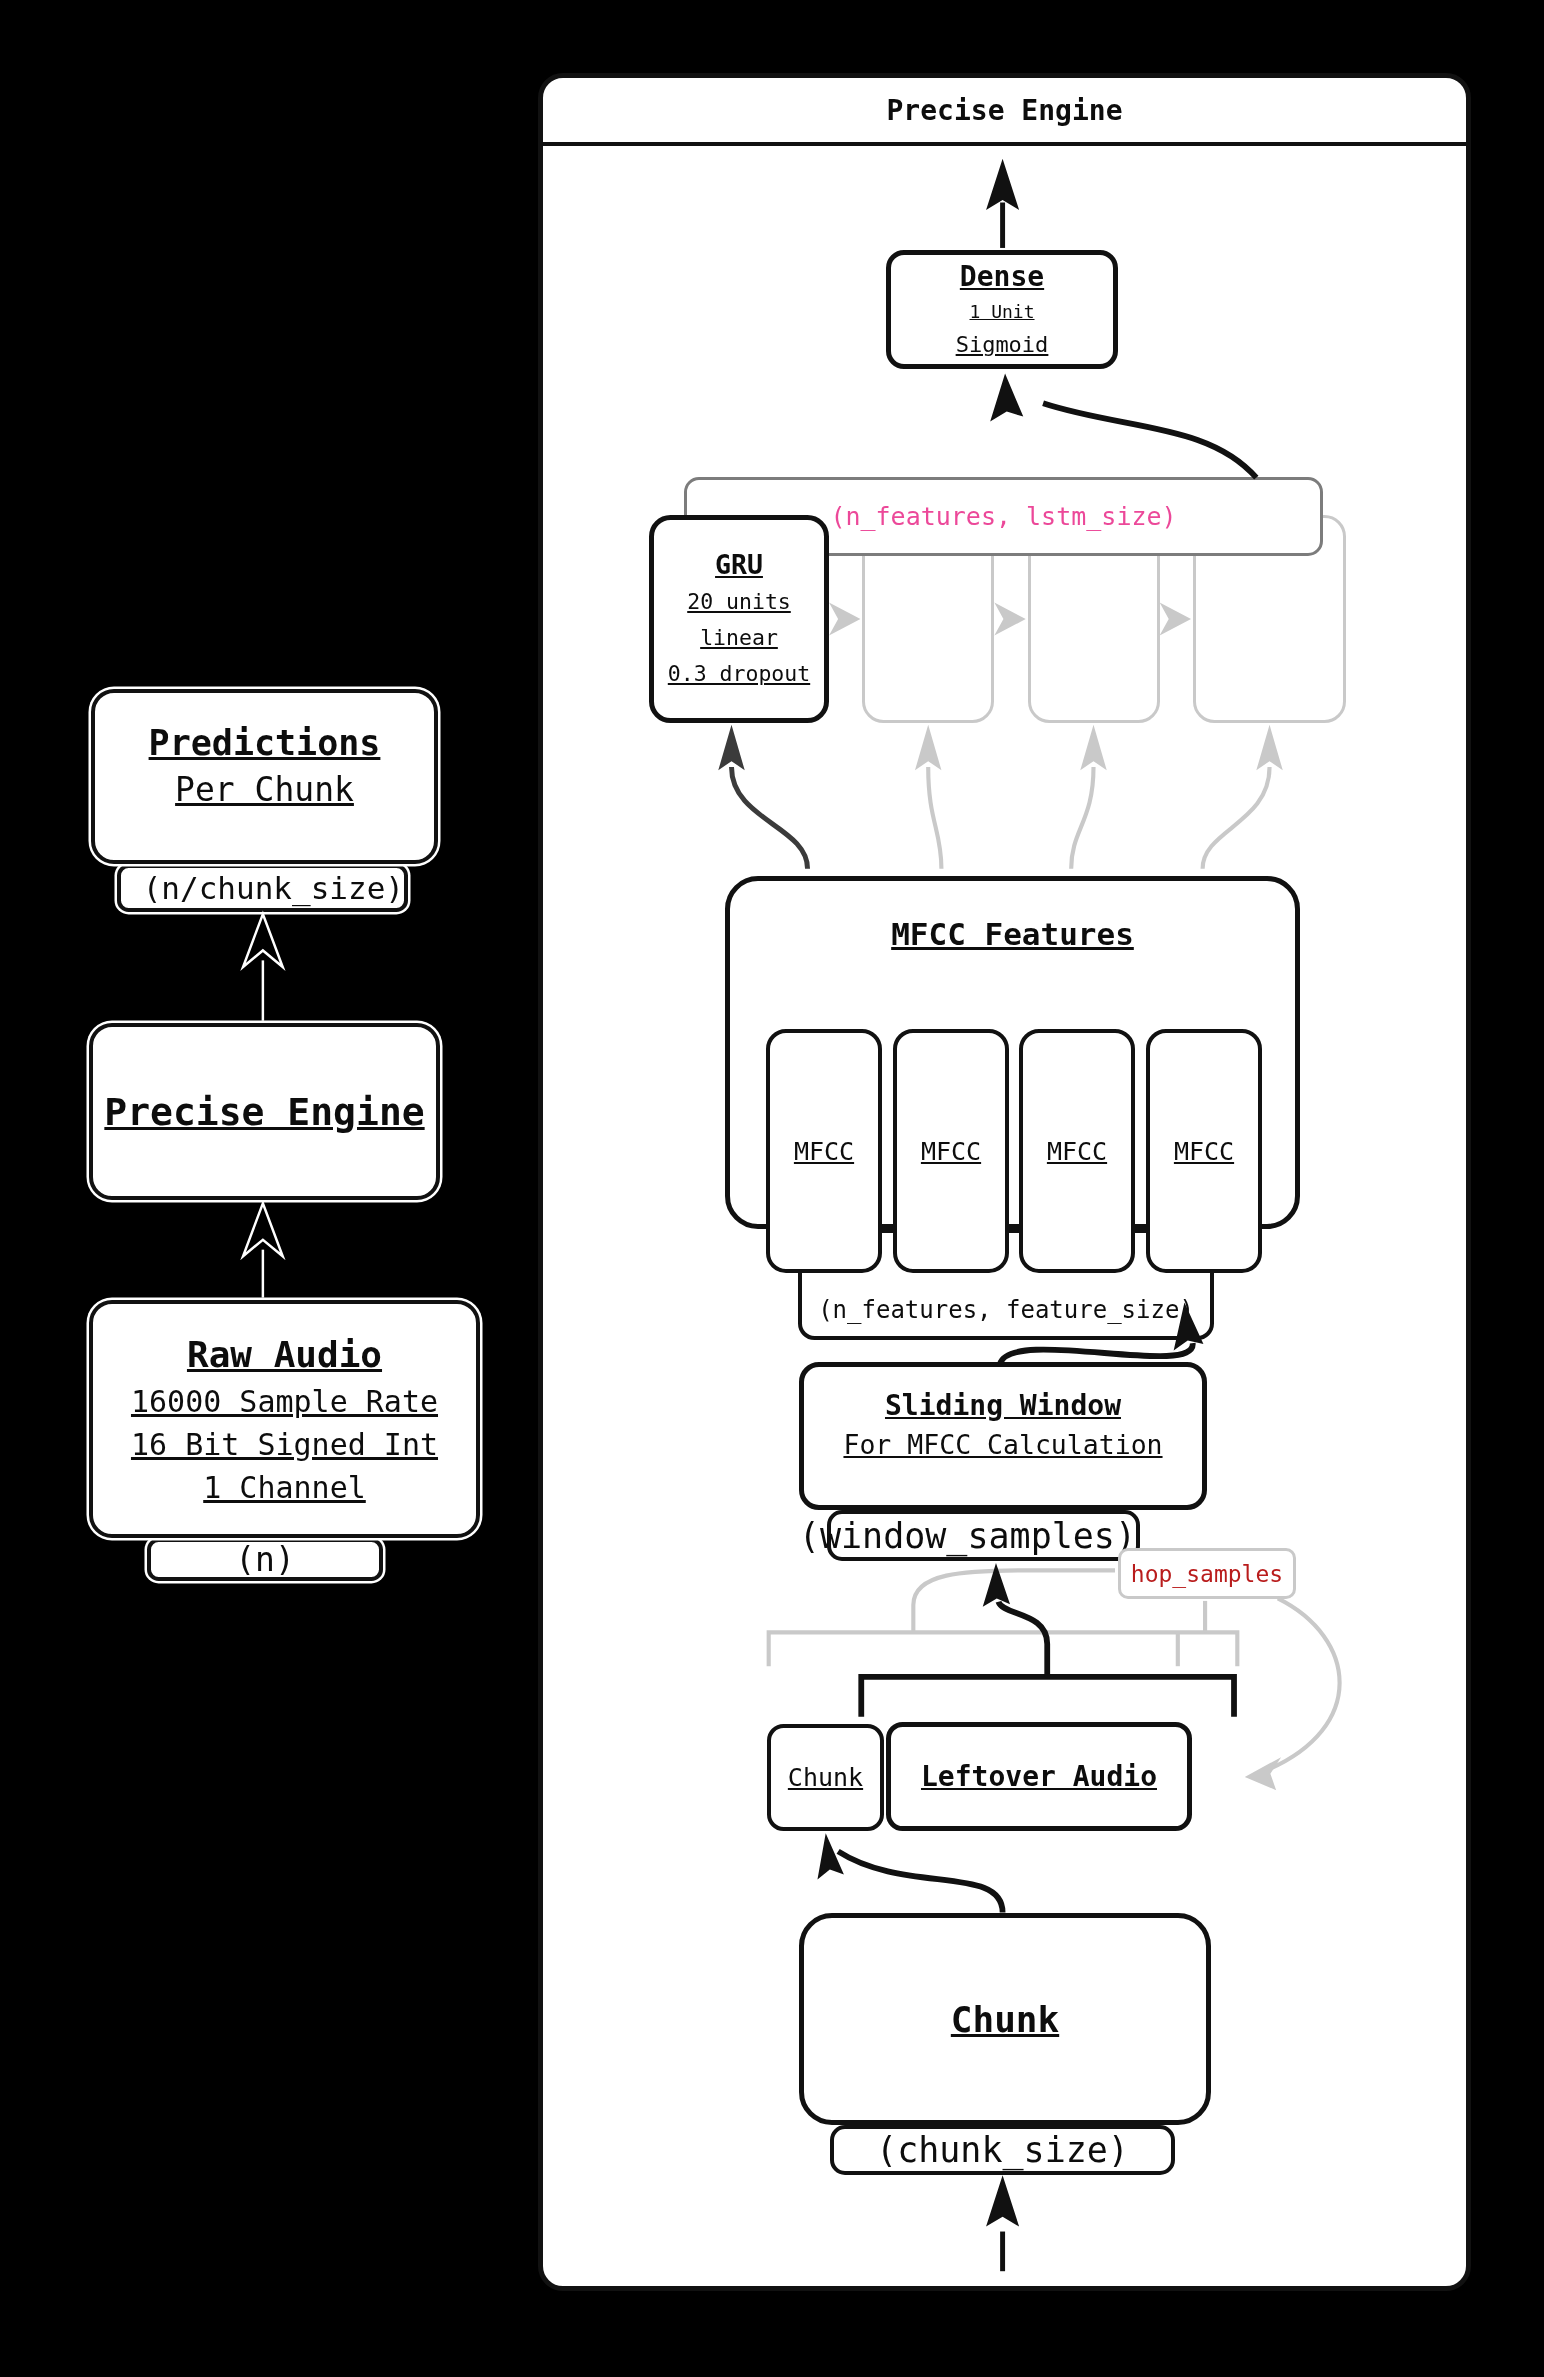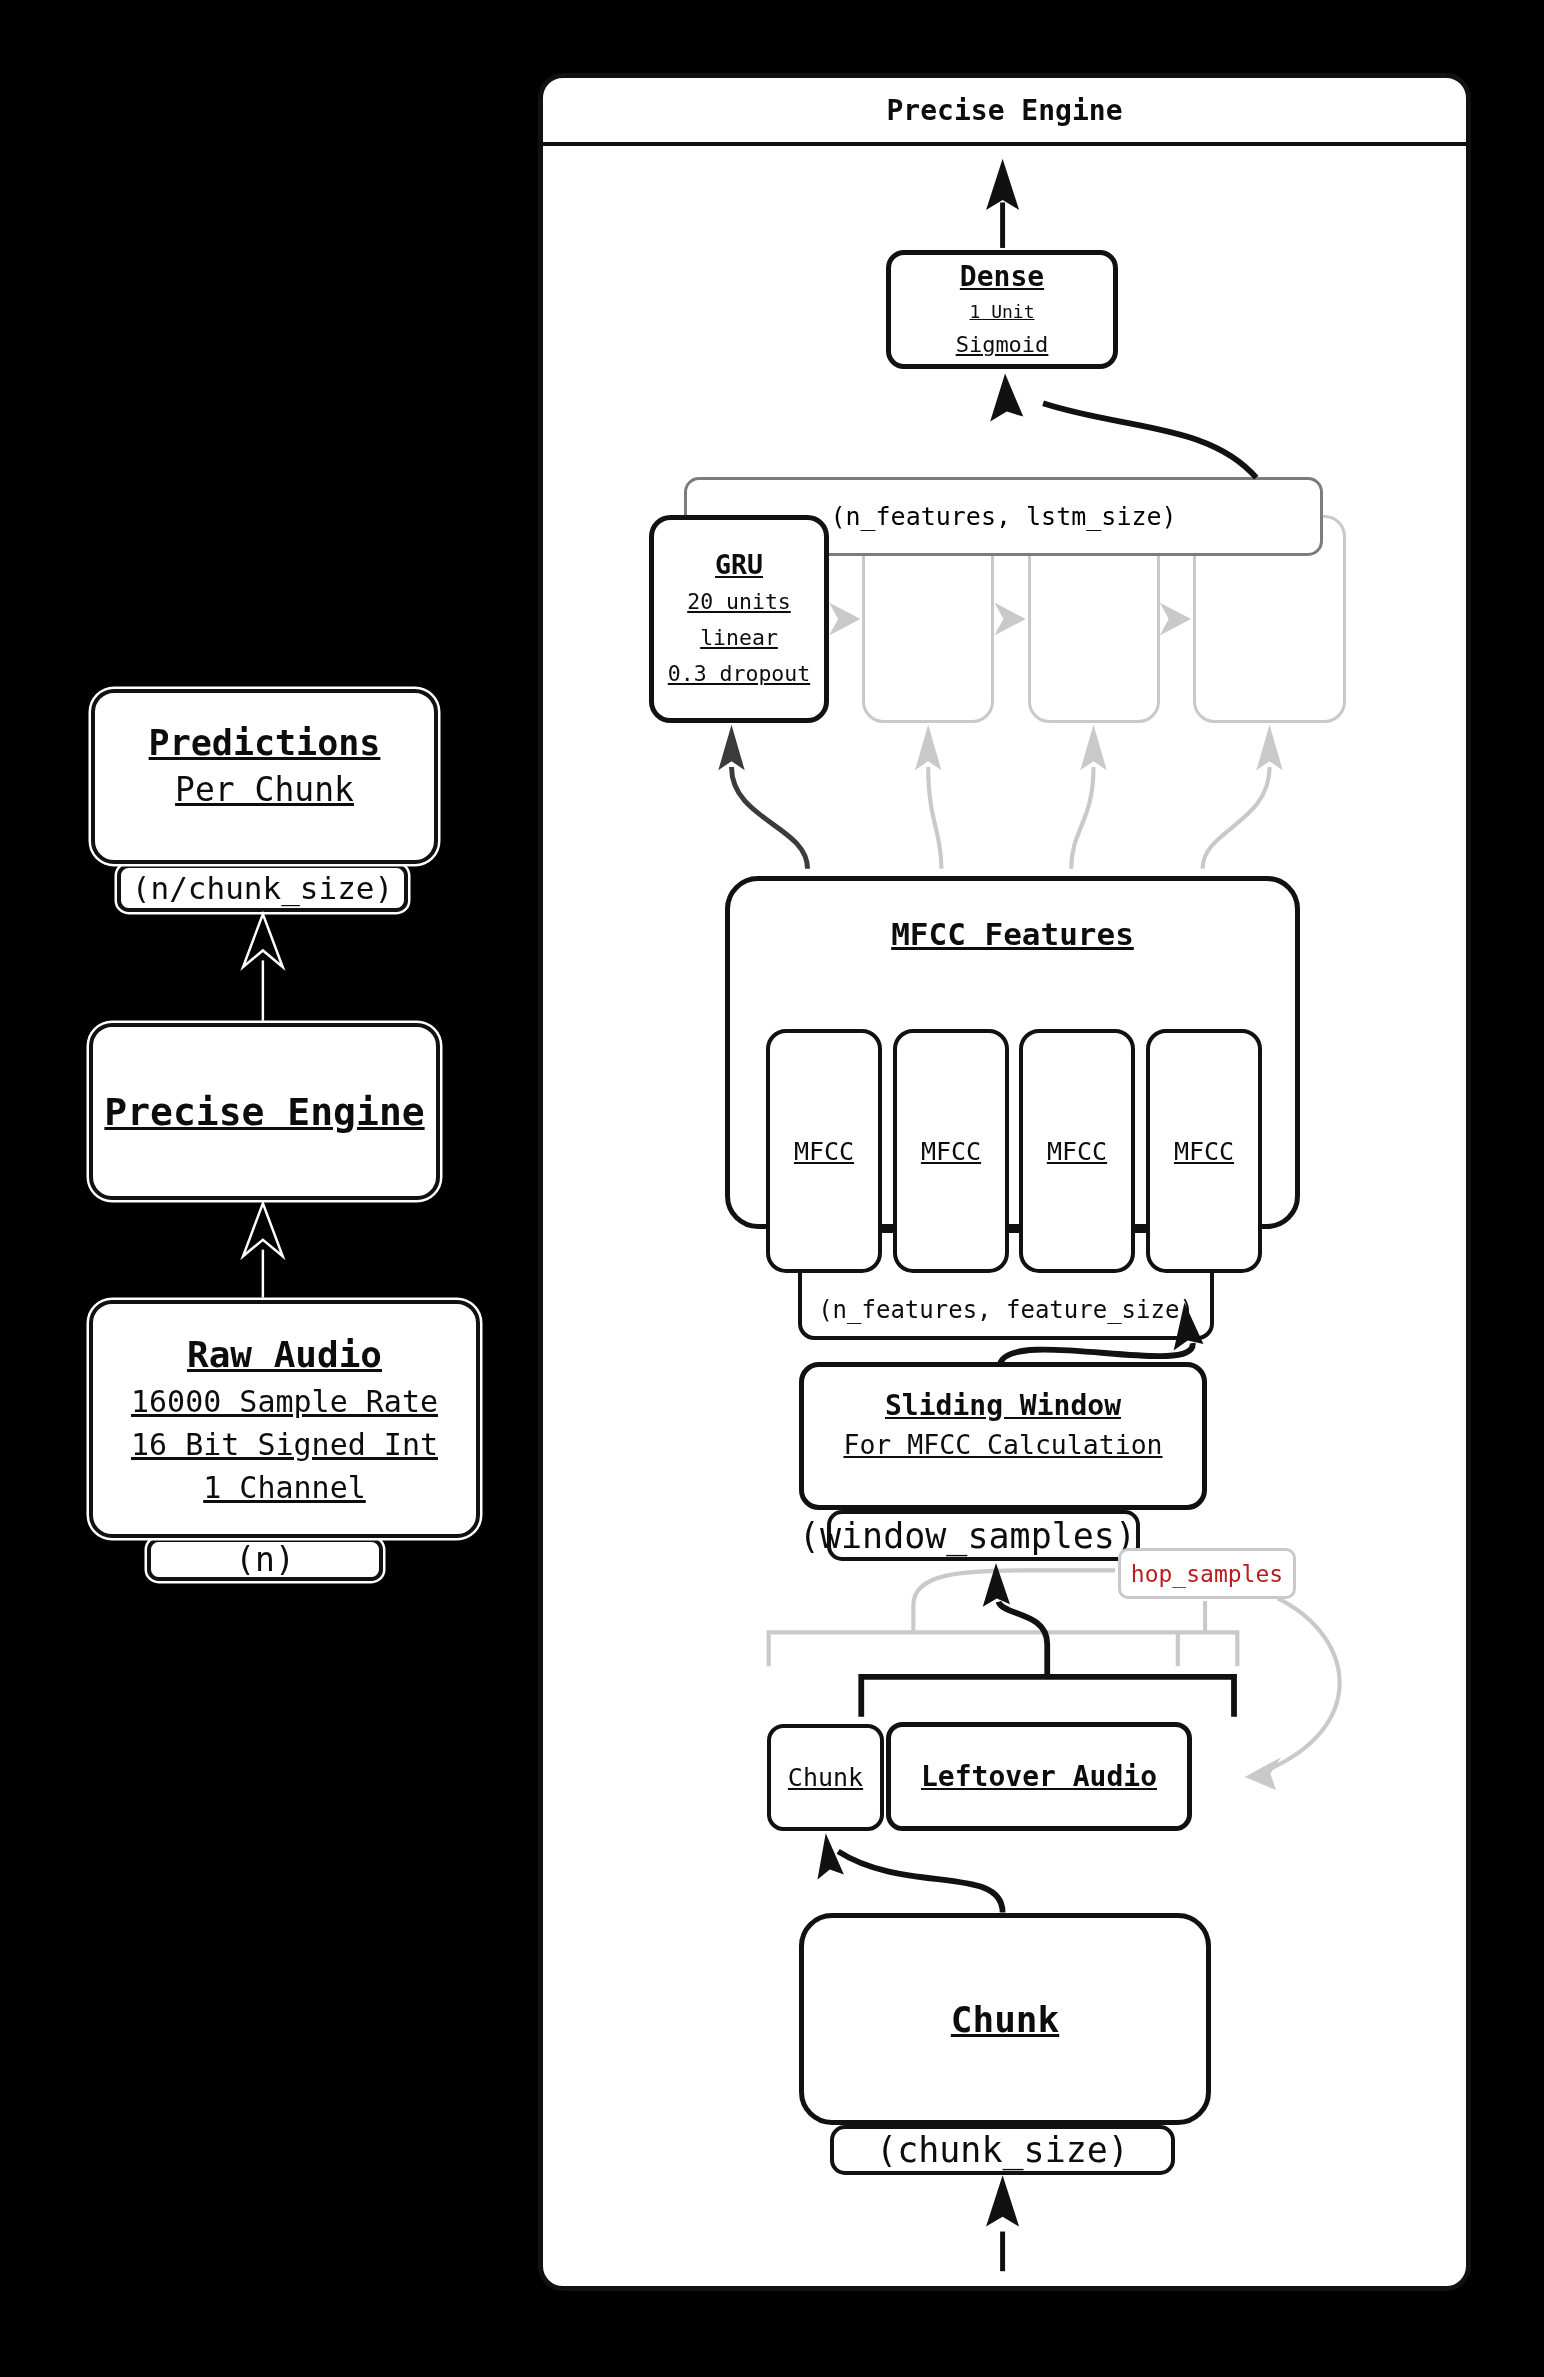--- a/index.html
+++ b/index.html
@@ -15,21 +15,21 @@
   .ghost{background:#fff;border:3.3px solid #c9c9c9;border-radius:21.5px;z-index:9;}
   svg.overlay{position:absolute;left:0;top:0;z-index:20;pointer-events:none;}
   .panel{background:#fff;border:5px solid #111;border-radius:25px;z-index:1;}
   .panel-titlebar{height:64px;border-bottom:4.1px solid #111;display:flex;align-items:center;justify-content:center;}
 </style>
 </head>
 <body>
 
 <div class="stage">
 
-  <div class="abs tab halo" style="left:117px;top:864px;width:291px;height:48px;font-size:31px;">
+  <div class="abs tab halo" style="left:117px;top:864px;width:291px;height:48px;font-size:31px;justify-content:flex-end;">
     <span>(n/chunk_size)</span>
   </div>
   <div class="abs box halo" style="left:91px;top:689px;width:347px;height:175px;border-width:4.1px;z-index:12;padding-bottom:21.5px;">
     <div class="bold" style="font-size:35px;line-height:48px;">Predictions</div>
     <div style="font-size:33px;line-height:45px;">Per Chunk</div>
   </div>
 
   <div class="abs box halo" style="left:89px;top:1023px;width:351px;height:177px;border-width:4.1px;z-index:12;">
     <div class="bold" style="font-size:38px;">Precise Engine</div>
   </div>
@@ -55,21 +55,21 @@
     <div style="font-size:18px;line-height:33px;">1 Unit</div>
     <div style="font-size:22px;line-height:33px;">Sigmoid</div>
   </div>
 
   <div class="abs ghost" style="left:862px;top:515px;width:132px;height:208px;"></div>
   <div class="abs ghost" style="left:1028px;top:515px;width:132px;height:208px;"></div>
   <div class="abs ghost" style="left:1193px;top:515px;width:153px;height:208px;"></div>
 
   <div class="abs" style="left:684px;top:477px;width:639px;height:79px;background:#fff;border:3.3px solid #7c7c7c;border-radius:15px;
               display:flex;align-items:center;justify-content:center;z-index:10;">
-    <span style="color:#000000;font-size:25px;">(n_features, lstm_size)</span>
+    <span style="color:#ec4899;font-size:25px;">(n_features, lstm_size)</span>
   </div>
 
   <div class="abs box" style="left:649px;top:515px;width:180px;height:208px;border-radius:21.5px;z-index:12;">
     <div class="bold" style="font-size:26.5px;line-height:38px;">GRU</div>
     <div style="font-size:21.5px;line-height:36px;">20 units</div>
     <div style="font-size:21.5px;line-height:36px;">linear</div>
     <div style="font-size:21.5px;line-height:36px;">0.3 dropout</div>
   </div>
 
   <div class="abs tab" style="left:798px;top:1229px;width:416px;height:111px;border-radius:16.5px;align-items:flex-end;padding-bottom:11.6px;">

